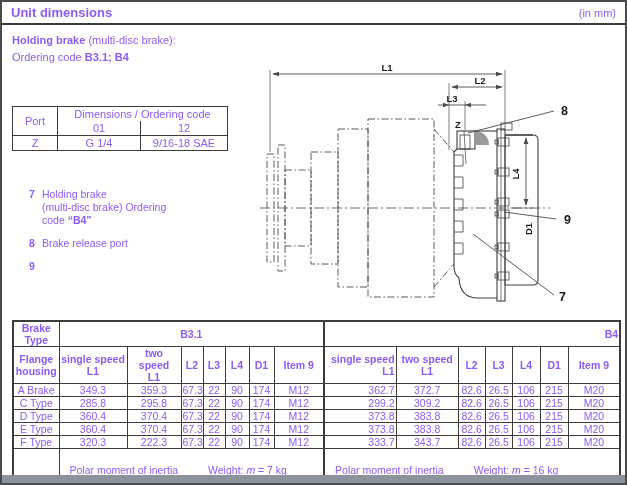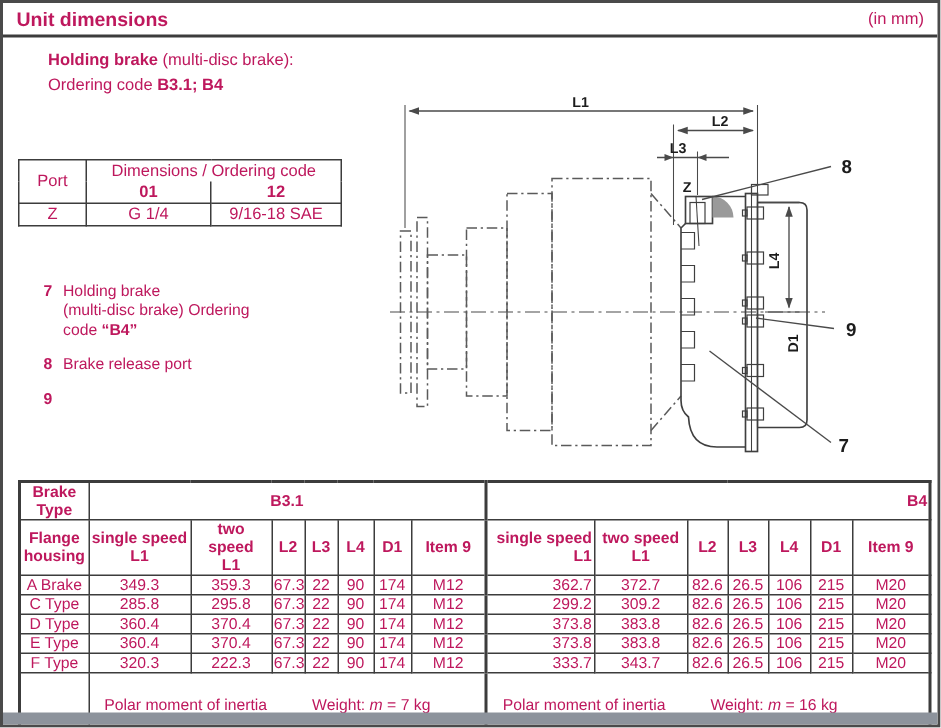--- a/index.html
+++ b/index.html
@@ -1,44 +1,44 @@
 <!DOCTYPE html>
 <html><head>
 <meta charset="utf-8">
 <style>
   html,body{margin:0;padding:0;background:#e8e8e8;}
   .page{
     position:relative;width:627px;height:485px;background:#ffffff;
-    font-family:"Liberation Sans",sans-serif;color:#be185d;
+    font-family:"Liberation Sans",sans-serif;color:#8b5cf6;
     border:2px solid #4a4a4a;box-sizing:border-box;overflow:hidden;
   }
   
   .titlebar{
     position:absolute;left:0;top:0;right:0;height:23px;
     border-bottom:2px solid #3c3c3c;
     display:flex;align-items:center;justify-content:space-between;
     padding:0 9px;box-sizing:border-box;
   }
   .titlebar .title{font-size:13px;font-weight:bold;}
   .titlebar .unit{font-size:11px;}
   
-  .subhead{position:absolute;left:10px;top:30px;font-size:11px;line-height:17px;margin-left:20px;}
+  .subhead{position:absolute;left:10px;top:30px;font-size:11px;line-height:17px;}
   .b{font-weight:bold;}
   .i{font-style:italic;}
   
   table{border-collapse:collapse;}
   .port-table{
     position:absolute;left:10px;top:104px;width:215px;
     font-size:11px;table-layout:fixed;
     border:1.5px solid #3c3c3c;
   }
   .port-table th,.port-table td{border:1px solid #3c3c3c;text-align:center;padding:1px 2px;font-weight:normal;}
   .port-table .nb{border-bottom:none;}
   .port-table .nt{border-top:none;}
-  .port-table .bold{font-weight:bold;}
+  .port-table .bold{font-weight:normal;}
   
   .notes{position:absolute;left:27px;top:186px;width:185px;font-size:10.5px;line-height:13px;}
   .note{display:flex;margin-bottom:10px;}
   .note .num{font-weight:bold;width:13px;flex:none;}
   .note .txt{white-space:pre-line;}
   
   .diagram{position:absolute;left:250px;top:60px;}
   .diagram text{font-family:"Liberation Sans",sans-serif;fill:#1c1c1c;font-weight:bold;font-size:9.5px;}
   .diagram text.callout{font-size:12.5px;}
   

